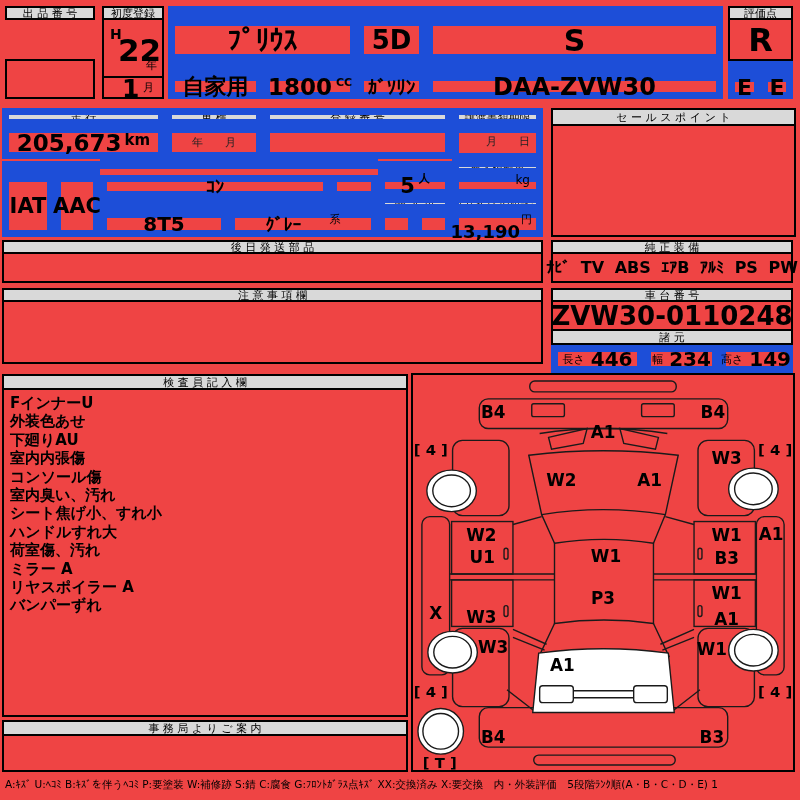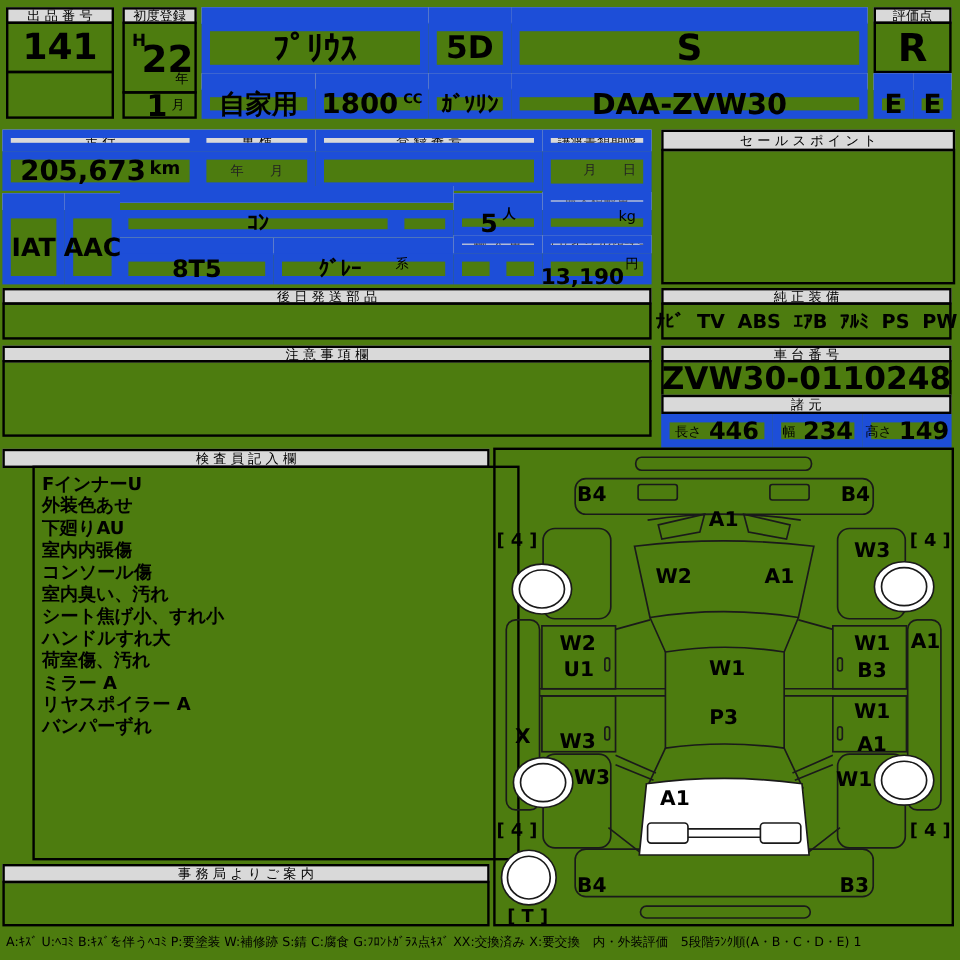--- a/index.html
+++ b/index.html
@@ -1,38 +1,37 @@
 <!DOCTYPE html>
 <html><head>
 <meta charset="utf-8">
 <style>
   html,body{margin:0;padding:0;background:#fff;}
-  .sheet{position:relative;width:800px;height:800px;background:#4d7c0f;font-family:"DejaVu Sans",sans-serif;color:#000;overflow:hidden;}
+  .sheet{position:relative;width:800px;height:800px;background:#ef4444;font-family:"DejaVu Sans",sans-serif;color:#000;overflow:hidden;}
   .c{position:absolute;box-sizing:border-box;}
   .bd{border:2px solid #000;}
   .bd1{border:7px solid #1d4ed8;}
   .gray{background:#d9d9d9;}
   .hd{font-size:11px;display:flex;align-items:center;justify-content:center;white-space:nowrap;overflow:hidden;font-weight:500;}
   .vc{display:flex;align-items:center;justify-content:center;white-space:nowrap;}
   .b{font-weight:bold;}
   .unit{font-size:11px;font-weight:bold;margin-left:4px;align-self:flex-end;padding-bottom:3px;}
   .hint{font-size:11px;color:#222;}
-  .items{padding:4px 0 0 6px;margin-left:25px;}
+  .items{padding:4px 0 0 6px;}
   .items div{font-size:15px;font-weight:bold;line-height:18.4px;white-space:nowrap;}
   .legend{font-size:10.5px;white-space:nowrap;letter-spacing:0;}
   svg text{font-family:"DejaVu Sans",sans-serif;font-weight:bold;font-size:17px;fill:#000;}
   svg .small{font-size:15px;}
 </style>
 </head>
 <body>
 
 <div class="sheet">
 
   <div class="c bd gray hd" style="left:5px;top:6px;width:90px;height:14px;">出 品 番 号</div>
-  <div class="c bd vc b" style="left:5px;top:18px;width:90px;height:43px;font-size:30px;">141</div>
   <div class="c bd" style="left:5px;top:59px;width:90px;height:40px;"></div>
 
   <div class="c bd gray hd" style="left:102px;top:6px;width:62px;height:14px;">初度登録</div>
   <div class="c bd" style="left:102px;top:18px;width:62px;height:60px;">
     <span class="c b" style="left:6px;top:6px;font-size:14px;">H</span>
     <span class="c b" style="left:14px;top:12px;font-size:31px;">22</span>
     <span class="c" style="right:5px;bottom:3px;font-size:11px;">年</span>
   </div>
   <div class="c bd" style="left:102px;top:76px;width:62px;height:23px;">
     <span class="c b" style="left:18px;top:-4px;font-size:25px;">1</span>

